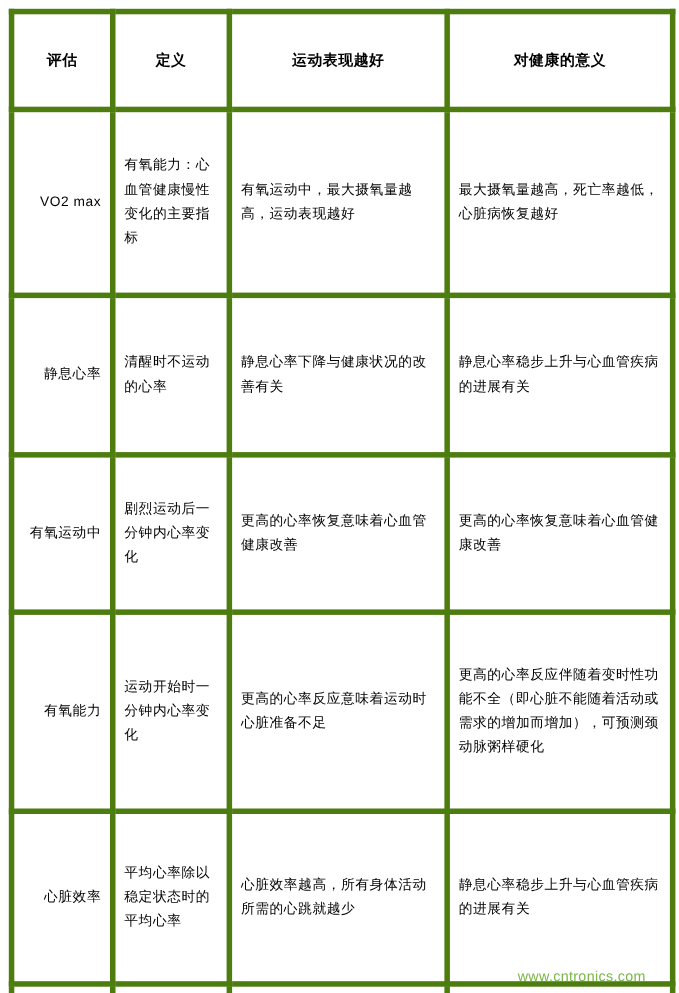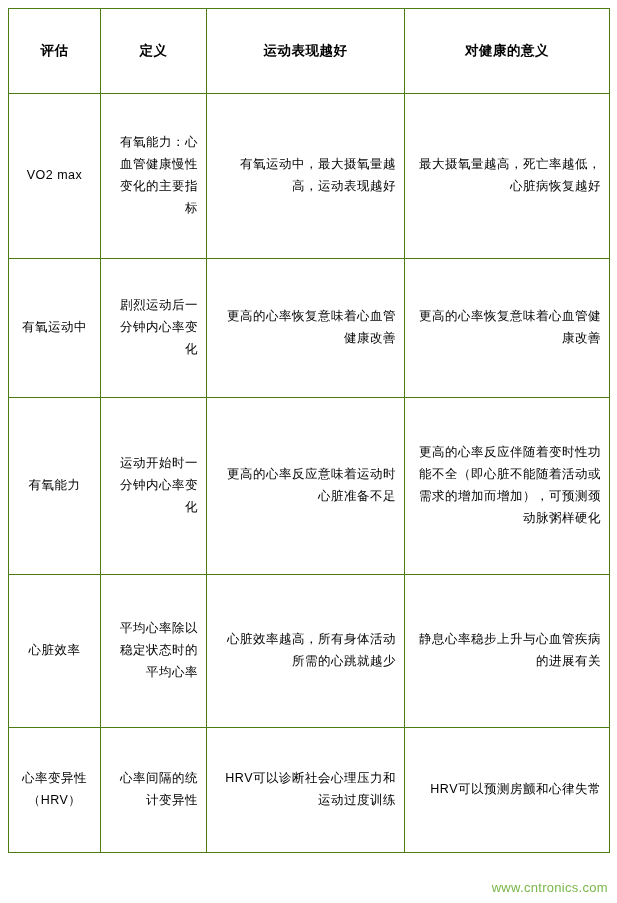--- a/index.html
+++ b/index.html
@@ -28,56 +28,56 @@
     table-layout: fixed;
     border: 1px solid #000000;
   }
   table.metrics col.c0 { width: 92px; }
   table.metrics col.c1 { width: 106px; }
   table.metrics col.c2 { width: 198px; }
   table.metrics col.c3 { width: 205px; }
 
   table.metrics th,
   table.metrics td {
-    border: 1px solid #4d7c0f;
+    border: 5px solid #4d7c0f;
     vertical-align: middle;
     font-weight: normal;
     font-size: 12.5px;
     line-height: 1.75;
     letter-spacing: 0.5px;
   }
   table.metrics thead th {
     height: 76px;
     text-align: center;
     font-weight: bold;
     font-size: 13.5px;
     padding: 4px 6px;
   }
   table.metrics tbody td {
     padding: 8px 8px;
   }
   td.label {
-    text-align: center;
+    text-align: right;
   }
   td.defn,
   td.fit,
   td.health {
-    text-align: right;
+    text-align: left;
   }
   
   tr.r0 td { height: 148px; }
   tr.r1 td { height: 124px; }
   tr.r2 td { height: 122px; }
   tr.r3 td { height: 160px; }
   tr.r4 td { height: 136px; }
   tr.r5 td { height: 108px; }
 
   .watermark {
     position: absolute;
-    right: 9px;
+    right: 30px;
     bottom: 8px;
     font-size: 13px;
     color: #7ab648;
     font-family: "Liberation Sans", sans-serif;
     letter-spacing: 0.3px;
     text-align: center;
   }
 </style>
 </head>
 <body>
@@ -99,20 +99,26 @@
         <th>对健康的意义</th>
       </tr>
     </thead>
     <tbody>
       <tr class="r0">
         <td class="label">VO2 max</td>
         <td class="defn">有氧能力：心血管健康慢性变化的主要指标</td>
         <td class="fit">有氧运动中，最大摄氧量越高，运动表现越好</td>
         <td class="health">最大摄氧量越高，死亡率越低，心脏病恢复越好</td>
       </tr>
+      <tr class="r1">
+        <td class="label">静息心率</td>
+        <td class="defn">清醒时不运动的心率</td>
+        <td class="fit">静息心率下降与健康状况的改善有关</td>
+        <td class="health">静息心率稳步上升与心血管疾病的进展有关</td>
+      </tr>
       <tr class="r2">
         <td class="label">有氧运动中</td>
         <td class="defn">剧烈运动后一分钟内心率变化</td>
         <td class="fit">更高的心率恢复意味着心血管健康改善</td>
         <td class="health">更高的心率恢复意味着心血管健康改善</td>
       </tr>
       <tr class="r3">
         <td class="label">有氧能力</td>
         <td class="defn">运动开始时一分钟内心率变化</td>
         <td class="fit">更高的心率反应意味着运动时心脏准备不足</td>

